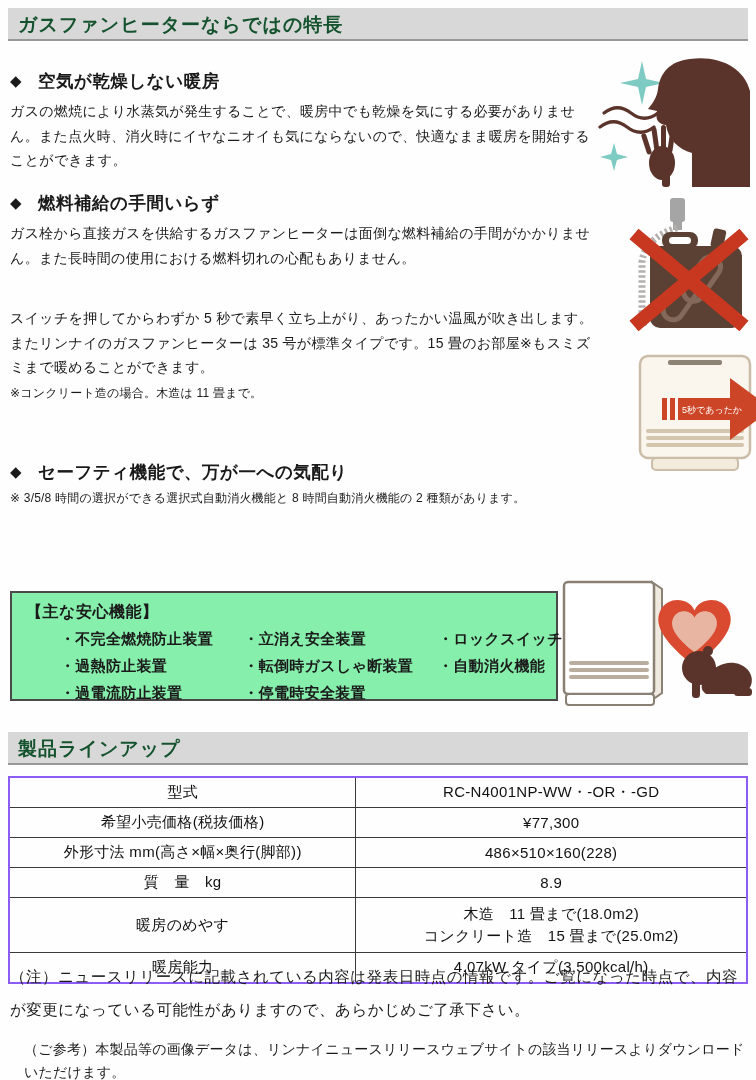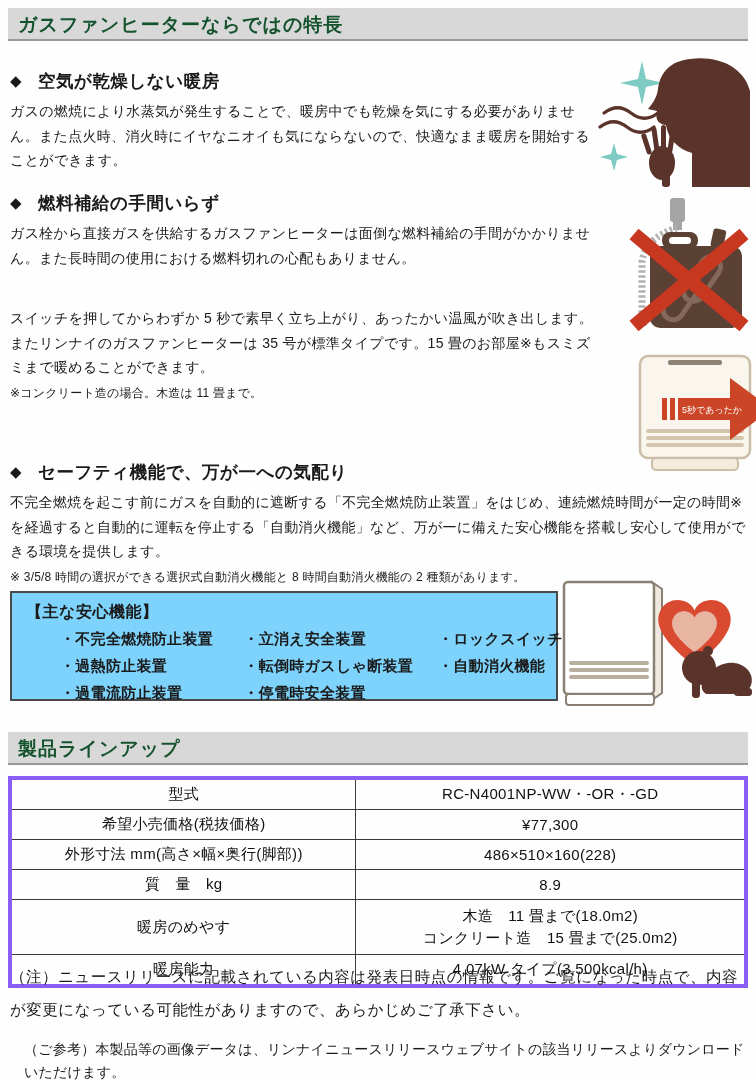--- a/index.html
+++ b/index.html
@@ -22,34 +22,34 @@
   #feature-3{top:306px;}
   #feature-4{top:460px;width:742px;}
 
   .illo{position:absolute;}
   #illo-woman{top:57px;left:598px;}
   #illo-tank{top:196px;left:604px;}
   #illo-heater{top:352px;left:626px;}
   #illo-safe{top:574px;left:556px;}
 
   #safety-box{position:absolute;top:591px;left:10px;width:548px;height:110px;
-    border:2px solid #4a4a4a;box-sizing:border-box;padding:9px 12px 0 14px;background:#7dd3fc;}
+    border:2px solid #4a4a4a;box-sizing:border-box;padding:9px 12px 0 14px;background:#86efac;}
   #safety-title{font-size:16px;font-weight:bold;letter-spacing:0.5px;margin:0 0 2px 0;}
   .safety-cols{display:flex;padding-left:10px;}
   .safety-col{font-size:15px;font-weight:bold;line-height:1.8;letter-spacing:0.3px;}
   .safety-col.c1{width:196px;}
   .safety-col.c2{width:208px;}
   .safety-col.c3{width:130px;}
   .safety-col div{white-space:nowrap;margin-left:24px;}
 
   #spec-table{position:absolute;top:776px;left:8px;width:740px;border-collapse:collapse;
     font-size:15px;color:#111;}
   #spec-table td{border:1px solid #3a3a3a;text-align:center;padding:3px 6px;height:23px;
     letter-spacing:0.3px;}
-  #spec-table{border:4px solid #8b5cf6;}
+  #spec-table{border:2px solid #8b5cf6;}
   #spec-table td.lbl{width:47%;}
   #spec-table .twoline{line-height:1.5;height:48px;}
 
   #note-disclaimer{position:absolute;top:960px;left:10px;width:744px;
     font-size:15.5px;line-height:2.15;letter-spacing:0.5px;}
   #note-reference{position:absolute;top:1038px;left:24px;width:730px;
     font-size:14px;line-height:1.65;letter-spacing:0.2px;}
 </style>
 </head>
 <body>
@@ -74,21 +74,20 @@
 
   <div class="feature" id="feature-3">
     <div class="feature-body">スイッチを押してからわずか 5 秒で素早く立ち上がり、あったかい温風が吹き出します。またリンナイのガスファンヒーターは 35 号が標準タイプです。15 畳のお部屋※もスミズミまで暖めることができます。</div>
     <div class="feature-note">※コンクリート造の場合。木造は 11 畳まで。</div>
   </div>
 
   <div class="feature" id="feature-4">
     <div class="feature-title">
       <span class="diamond">◆</span><span>セーフティ機能で、万が一への気配り</span>
     </div>
-    <div class="feature-body">不完全燃焼を起こす前にガスを自動的に遮断する「不完全燃焼防止装置」をはじめ、連続燃焼時間が一定の時間※を経過すると自動的に運転を停止する「自動消火機能」など、万が一に備えた安心機能を搭載し安心して使用ができる環境を提供します。</div>
     <div class="feature-note">※ 3/5/8 時間の選択ができる選択式自動消火機能と 8 時間自動消火機能の 2 種類があります。</div>
   </div>
 
   <div id="safety-box">
     <div id="safety-title">【主な安心機能】</div>
     <div class="safety-cols">
       <div class="safety-col c1">
         <div>・不完全燃焼防止装置</div>
         <div>・過熱防止装置</div>
         <div>・過電流防止装置</div>

